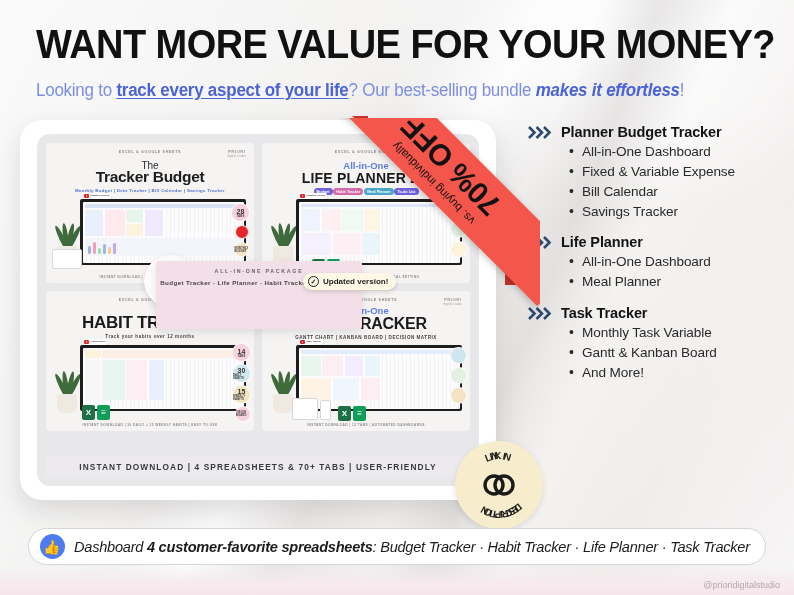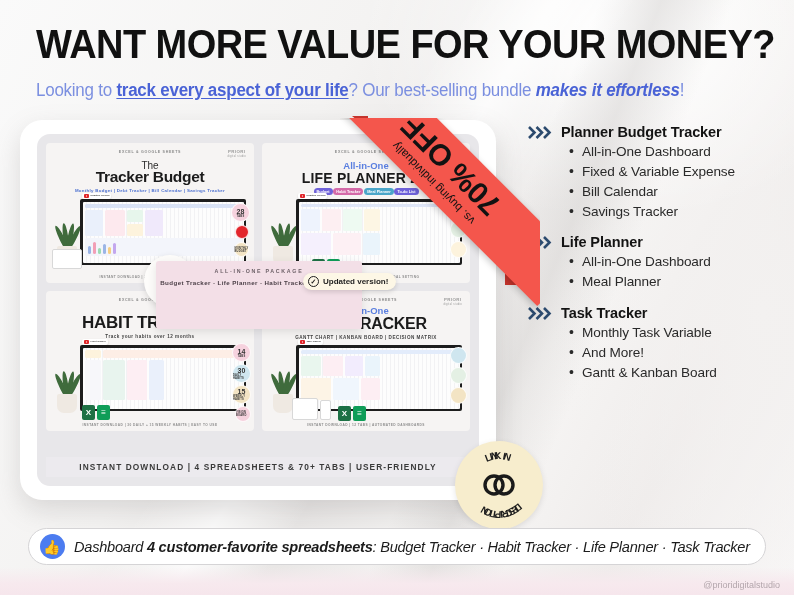--- a/index.html
+++ b/index.html
@@ -781,22 +781,22 @@
     <div class="group-head">
       <svg class="chev" width="26" height="13" viewBox="0 0 26 13">
         <path d="M1 1 L6.5 6.5 L1 12" fill="none" stroke="#2c4a6e" stroke-width="2.6"></path>
         <path d="M8.5 1 L14 6.5 L8.5 12" fill="none" stroke="#2c4a6e" stroke-width="2.6"></path>
         <path d="M16 1 L21.5 6.5 L16 12" fill="none" stroke="#2c4a6e" stroke-width="2.6"></path>
       </svg>
       <div class="group-title">Task Tracker</div>
     </div>
     <ul class="bul">
       <li>Monthly Task Variable</li>
+      <li>Gantt &amp; Kanban Board</li>
       <li>And More!</li>
-      <li>Gantt &amp; Kanban Board</li>
     </ul>
   </div>
 </div>
 
 <div class="link-badge">
   <div class="arc" id="link-arc">
       <span style="transform: rotate(-21deg) translate(0px, -35px) translateX(-50%);">L</span>
       <span style="transform: rotate(-14.6deg) translate(0px, -35px) translateX(-50%);">I</span>
       <span style="transform: rotate(-8.2deg) translate(0px, -35px) translateX(-50%);">N</span>
       <span style="transform: rotate(-1.8deg) translate(0px, -35px) translateX(-50%);">K</span>

